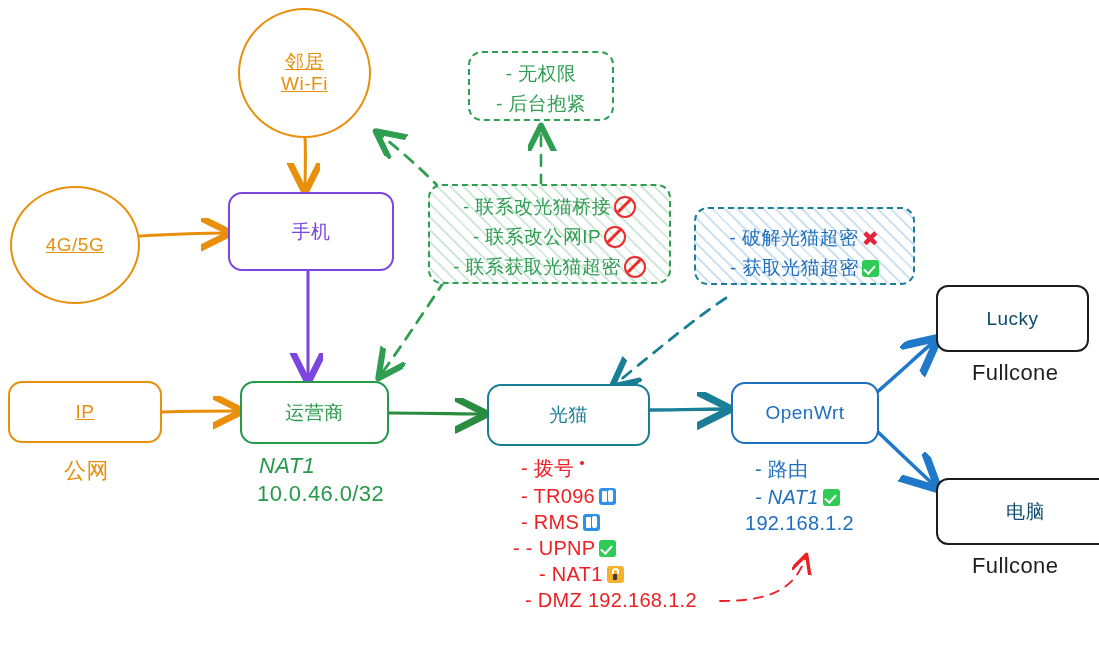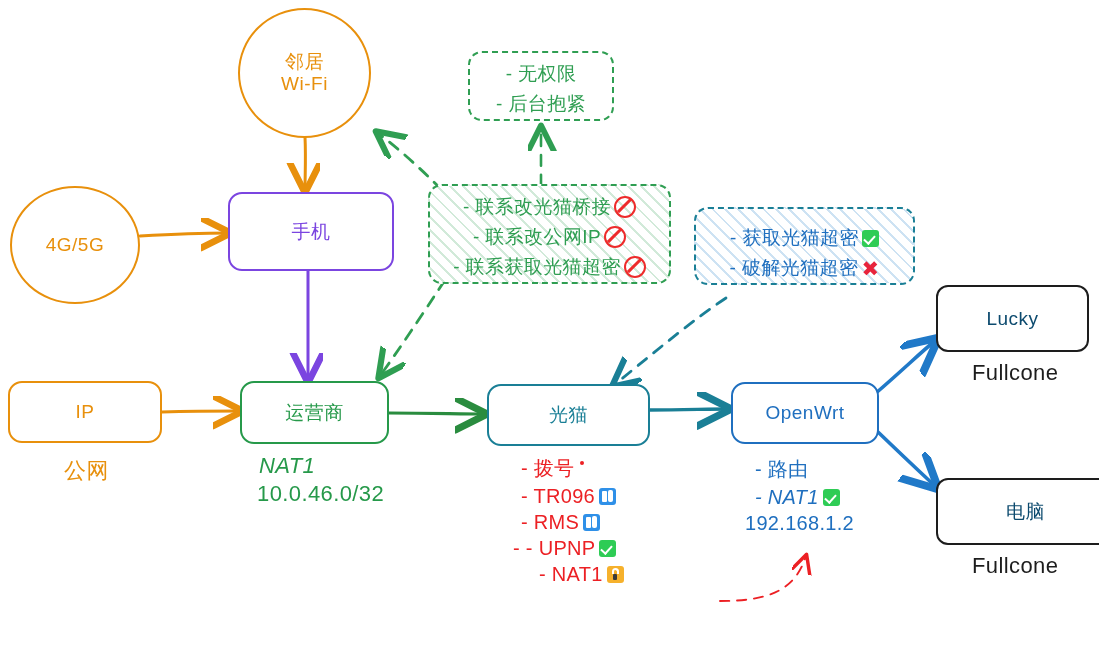--- a/index.html
+++ b/index.html
@@ -11,21 +11,21 @@
   svg#wires{position:absolute;left:0;top:0;width:1099px;height:645px;pointer-events:none;}
 
   
   .node{
     position:absolute;box-sizing:border-box;display:flex;
     align-items:center;justify-content:center;text-align:center;
     background:#ffffff;border-radius:14px;border-width:2.5px;border-style:solid;
     font-size:19px;line-height:1.15;letter-spacing:.5px;
   }
   .ellipse{border-radius:50%;}
-  .n-orange{border-color:#e8900c;color:#e8900c;}
+  .n-orange{border-color:#e8900c;color:#e8900c;text-decoration:underline;}
   .n-purple{border-color:#7b45e0;color:#7b45e0;}
   .n-green{border-color:#26994a;color:#26994a;}
   .n-teal{border-color:#1a7f96;color:#1a7f96;}
   .n-blue{border-color:#1f6fbf;color:#1f6fbf;}
   .n-black{border-color:#1d1d1d;color:#0c4a6e;border-radius:12px;}
 
   
   .cap{position:absolute;font-size:22px;letter-spacing:.4px;white-space:pre;}
   .cap.orange{color:#e8900c;}
   .cap.green{color:#26994a;}
@@ -206,26 +206,26 @@
       <span class="mark-no"></span>
     </div>
     <div class="line">
       <span class="txt">- 联系获取光猫超密</span>
       <span class="mark-no"></span>
     </div>
   </div>
 
   <div class="callout co-blue-hatch" style="left:694px;top:207px;width:221px;height:78px;">
     <div class="line">
+      <span class="txt">- 破解光猫超密</span>
+      <span class="mark-x">✖</span>
+    </div>
+    <div class="line">
       <span class="txt">- 获取光猫超密</span>
       <span class="badge badge-check"></span>
-    </div>
-    <div class="line">
-      <span class="txt">- 破解光猫超密</span>
-      <span class="mark-x">✖</span>
     </div>
   </div>
 
   <div class="annlist" style="left:513px;top:455px;color:#ec2024;">
     <div class="row" style="margin-left:8px;">
       <span class="txt">- 拨号</span>
       <span style="display:inline-block;width:4px;height:4px;border-radius:50%;background:#ec2024;vertical-align:7px;margin-left:2px;margin-bottom:12px;"></span>
     </div>
     <div class="row" style="margin-left:8px;">
       <span class="txt">- TR096</span>
@@ -236,20 +236,23 @@
       <span class="badge badge-bag"></span>
     </div>
     <div class="row" style="margin-left:0px;">
       <span class="txt">- - UPNP</span>
       <span class="badge badge-check"></span>
     </div>
     <div class="row" style="margin-left:26px;">
       <span class="txt">- NAT1</span>
       <span class="badge badge-lock"></span>
     </div>
+    <div class="row" style="margin-left:12px;">
+      <span class="txt">- DMZ 192.168.1.2</span>
+    </div>
   </div>
 
   <div class="annlist" style="left:755px;top:456px;color:#1f6fbf;">
     <div class="row">
       <span class="txt">- 路由</span>
     </div>
     <div class="row">
       <span class="txt" style="font-style:italic;">- NAT1</span>
       <span class="badge badge-check"></span>
     </div>

